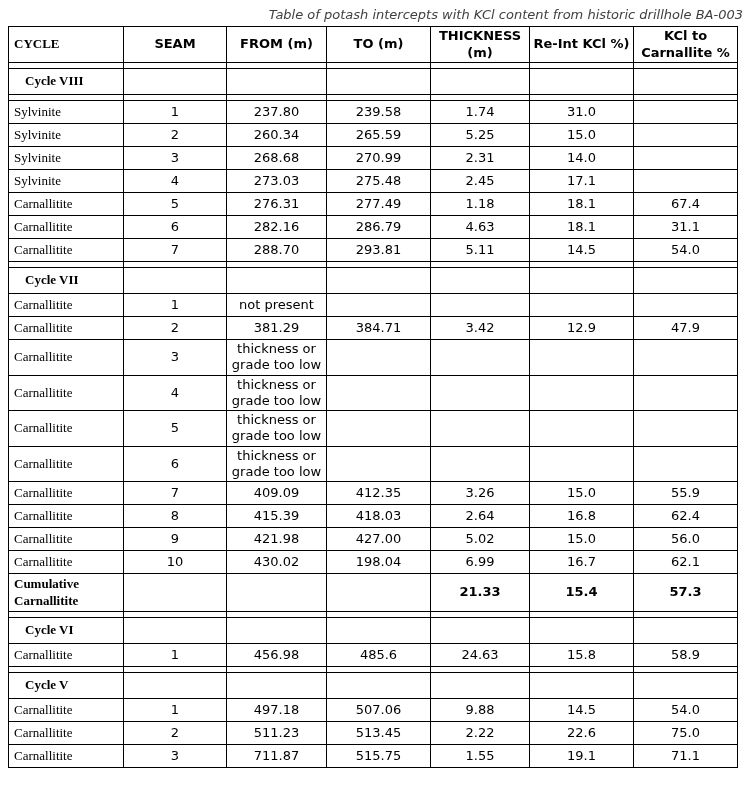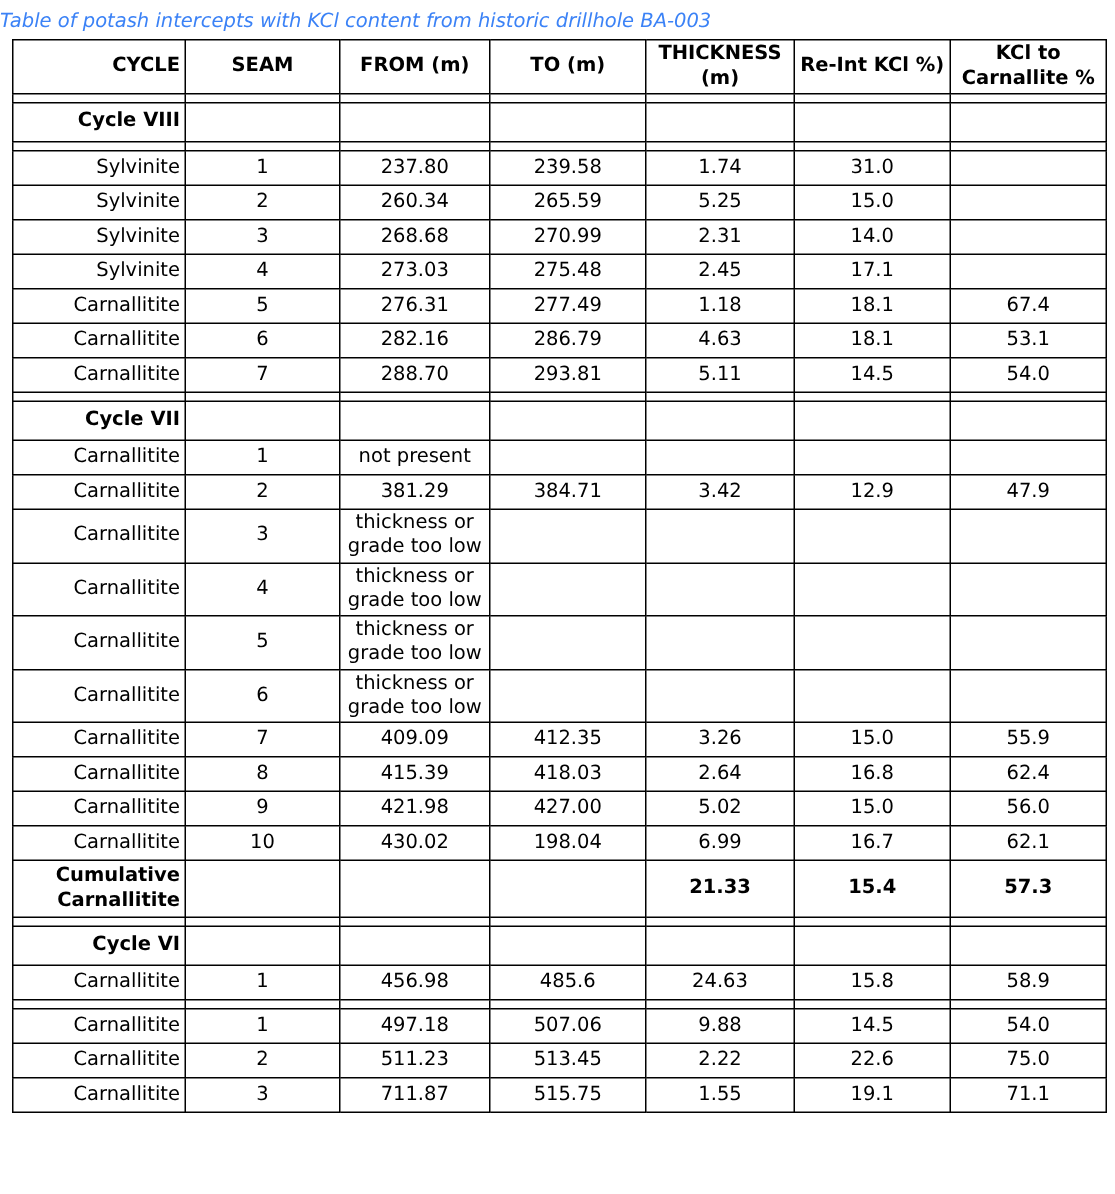--- a/index.html
+++ b/index.html
@@ -6,24 +6,24 @@
   html, body {
     margin: 0;
     padding: 0;
     background: #ffffff;
     width: 743px;
     height: 796px;
     font-family: "DejaVu Sans", "Liberation Sans", sans-serif;
     color: #000000;
   }
   .page-title {
-    text-align: left;
+    text-align: right;
     font-style: italic;
     font-size: 13px;
-    color: #3b82f6;
+    color: #404040;
     padding-top: 7px;
     height: 24px;
   }
   table.intercepts {
     border-collapse: collapse;
     table-layout: fixed;
     margin-left: 8px;
     margin-top: 2px;
     width: 729px;
   }
@@ -34,21 +34,21 @@
     padding: 1px 3px;
     overflow: hidden;
     background: #ffffff;
   }
   th {
     font-weight: bold;
     text-align: center;
     height: 36px;
     vertical-align: middle;
   }
-  th.left, td.left { text-align: right; padding-left: 5px; }
+  th.left, td.left { text-align: left; padding-left: 5px; font-family: Liberation Serif, serif; }
   td.center { text-align: center; }
   tr.data-row td { height: 23px; vertical-align: middle; }
   tr.spacer-row td { height: 6px; padding: 0; }
   tr.section-row td {
     height: 26px;
     font-weight: bold;
     vertical-align: middle;
     padding-left: 16px;
   }
   tr.total-row td {
@@ -156,21 +156,21 @@
         <td class="center">18.1</td>
         <td class="center">67.4</td>
       </tr>
       <tr class="data-row">
         <td class="left">Carnallitite</td>
         <td class="center">6</td>
         <td class="center">282.16</td>
         <td class="center">286.79</td>
         <td class="center">4.63</td>
         <td class="center">18.1</td>
-        <td class="center">53.1</td>
+        <td class="center">31.1</td>
       </tr>
       <tr class="data-row">
         <td class="left">Carnallitite</td>
         <td class="center">7</td>
         <td class="center">288.70</td>
         <td class="center">293.81</td>
         <td class="center">5.11</td>
         <td class="center">14.5</td>
         <td class="center">54.0</td>
       </tr>
@@ -320,20 +320,29 @@
       </tr>
       <tr class="spacer-row">
         <td></td>
         <td></td>
         <td></td>
         <td></td>
         <td></td>
         <td></td>
         <td></td>
       </tr>
+      <tr class="section-row">
+        <td class="left">Cycle V</td>
+        <td></td>
+        <td></td>
+        <td></td>
+        <td></td>
+        <td></td>
+        <td></td>
+      </tr>
       <tr class="data-row">
         <td class="left">Carnallitite</td>
         <td class="center">1</td>
         <td class="center">497.18</td>
         <td class="center">507.06</td>
         <td class="center">9.88</td>
         <td class="center">14.5</td>
         <td class="center">54.0</td>
       </tr>
       <tr class="data-row">

